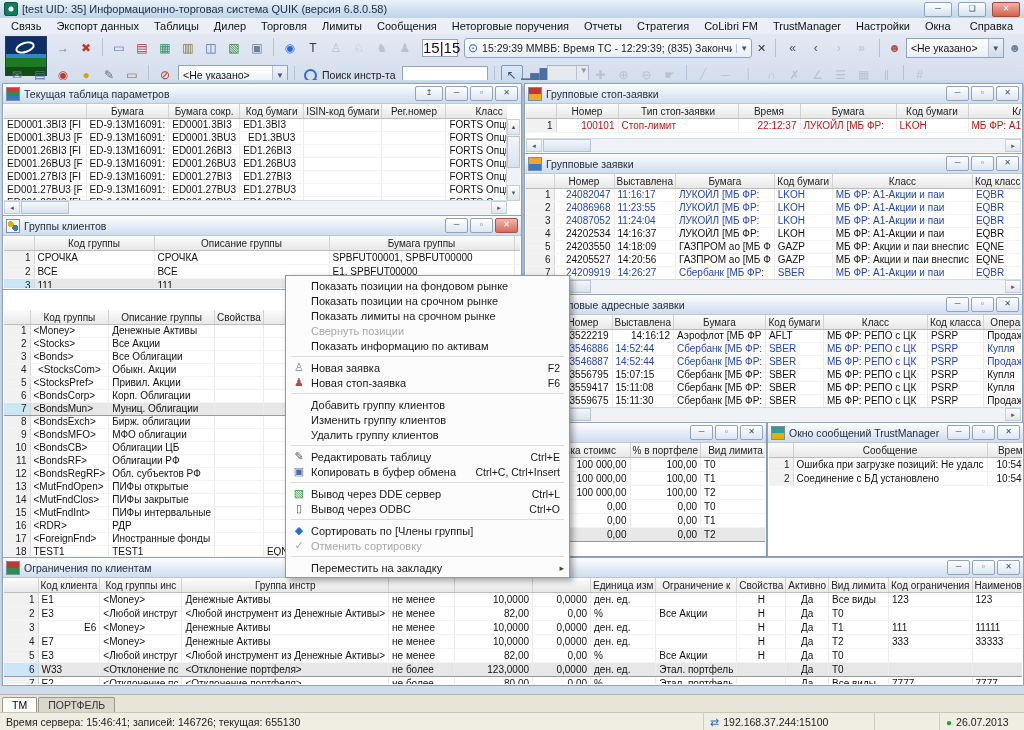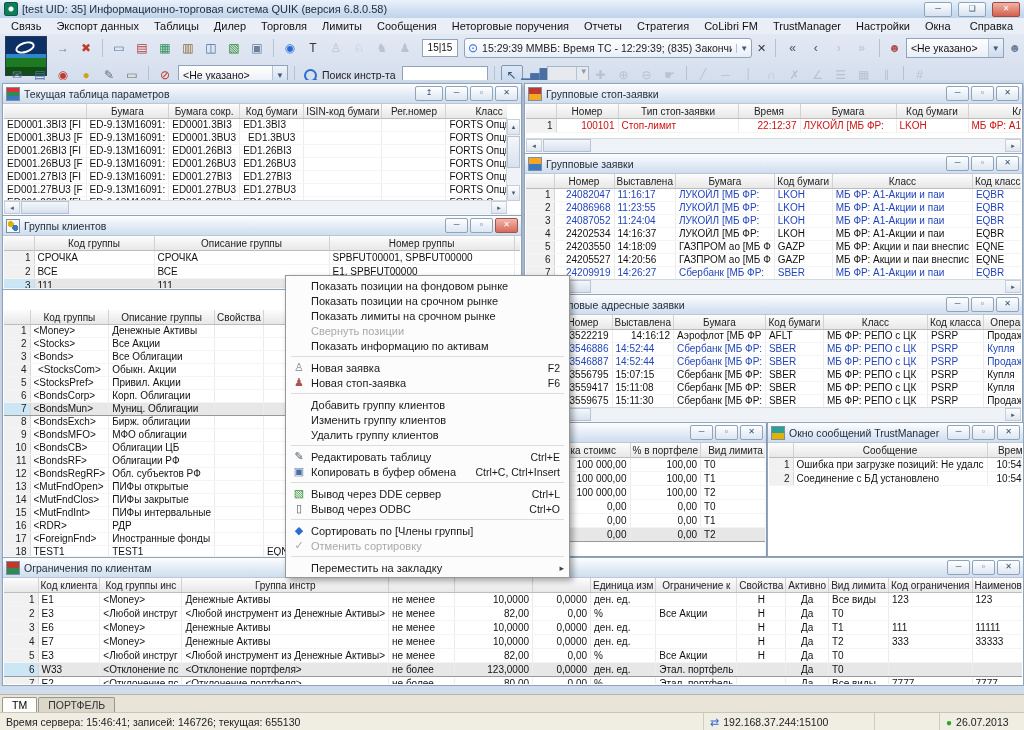--- a/index.html
+++ b/index.html
@@ -21,28 +21,28 @@
   .mbitem{padding:1px 7px;white-space:nowrap;}
   .mbspacer{flex:1;}
   
   .toolbars{position:absolute;left:0;top:34px;right:0;height:54px;
     background:linear-gradient(#e3e9f4,#d2dcec);border-bottom:1px solid #a9bcd4;}
   .logo{position:absolute;left:5px;top:2px;width:40px;height:38px;border:1px solid #2a3a55;
     background:linear-gradient(180deg,#0c2f66 0 46%,#2f86c8 46% 54%,#1e7a22 54% 78%,#0f4d12 78% 100%);}
   .logo::after{content:"";position:absolute;left:9px;top:5px;width:16px;height:7px;border:2px solid #fff;border-radius:50%;transform:rotate(-18deg);}
   .trow{position:absolute;left:52px;right:0;height:26px;display:flex;align-items:center;gap:2px;}
   .t1{top:1px;} .t2{top:28px;left:6px;}
-  .istrip{display:flex;align-items:center;gap:1px;}
+  .istrip{display:flex;gap:1px;}
   .tico{width:20px;height:19px;display:inline-flex;align-items:center;justify-content:center;
     font-size:12px;border:1px solid transparent;border-radius:2px;}
   .tico.dis{color:#b9c2cf !important;}
   .tico.boxed{border:1px solid #7d97b6;background:linear-gradient(#dce8f6,#c3d6ec);}
   .tsep{width:1px;height:18px;background:#b4c2d6;margin:0 4px;}
   .counter{min-width:34px;height:16px;border:1px solid #8fa3bb;background:#fff;
-    text-align:center;line-height:16px;font-size:10px;margin:0 4px;}
+    text-align:center;line-height:16px;font-size:15px;margin:0 4px;}
   .ticker{height:18px;border:1px solid #8fa3bb;border-radius:3px;background:linear-gradient(#fff,#e8eef7);
     display:flex;align-items:center;gap:4px;padding:0 3px;width:342px;overflow:hidden;}
   .clockico{color:#2b6cd4;font-size:12px;}
   .tickertext{flex:1;font-size:10.5px;white-space:nowrap;overflow:hidden;color:#222;}
   .ddarrow{font-size:8px;color:#40597a;border-left:1px solid #b4c2d6;padding-left:3px;}
   .tbtn{width:18px;height:18px;display:inline-flex;align-items:center;justify-content:center;font-size:11px;color:#333;}
   .tselect{height:18px;border:1px solid #8fa3bb;background:linear-gradient(#fff,#e9eef6);
     display:flex;align-items:center;font-size:10.5px;padding-left:4px;gap:4px;}
   .tselect .val{flex:1;white-space:nowrap;overflow:hidden;}
   .tselect .ddarrow{height:100%;display:flex;align-items:center;padding:0 3px;background:linear-gradient(#eef3fa,#cfdced);}
@@ -379,21 +379,21 @@
                 <col style="width:120px">
                 <col style="width:175px">
                 <col style="width:185px">
                 <col style="width:80px">
               </colgroup>
               <tbody>
                 <tr>
                   <th></th>
                   <th>Код группы</th>
                   <th>Описание группы</th>
-                  <th>Номер группы</th>
+                  <th>Бумага группы</th>
                   <th></th>
                 </tr>
                 <tr class="drow">
                   <td class="gut" style="text-align:right;">1</td>
                   <td class="" style="text-align:left;">СРОЧКА</td>
                   <td class="" style="text-align:left;">СРОЧКА</td>
                   <td class="" style="text-align:left;">SPBFUT00001, SPBFUT00000</td>
                   <td class="" style="text-align:left;"></td>
                 </tr>
                 <tr class="drow">
@@ -1033,21 +1033,21 @@
                   <td class="" style="text-align:left;">%</td>
                   <td class="" style="text-align:left;">Все Акции</td>
                   <td class="" style="text-align:center;">Н</td>
                   <td class="" style="text-align:center;">Да</td>
                   <td class="" style="text-align:left;">T0</td>
                   <td class="" style="text-align:left;"></td>
                   <td class="" style="text-align:left;"></td>
                 </tr>
                 <tr class="drow">
                   <td class="gut" style="text-align:right;">3</td>
-                  <td class="" style="text-align:left;">E6</td>
+                  <td class="" style="text-align:right;">E6</td>
                   <td class="" style="text-align:left;">&lt;Money&gt;</td>
                   <td class="" style="text-align:left;">Денежные Активы</td>
                   <td class="" style="text-align:left;">не менее</td>
                   <td class="" style="text-align:right;">10,0000</td>
                   <td class="" style="text-align:right;">0,0000</td>
                   <td class="" style="text-align:left;">ден. ед.</td>
                   <td class="" style="text-align:left;"></td>
                   <td class="" style="text-align:center;">Н</td>
                   <td class="" style="text-align:center;">Да</td>
                   <td class="" style="text-align:left;">T1</td>

